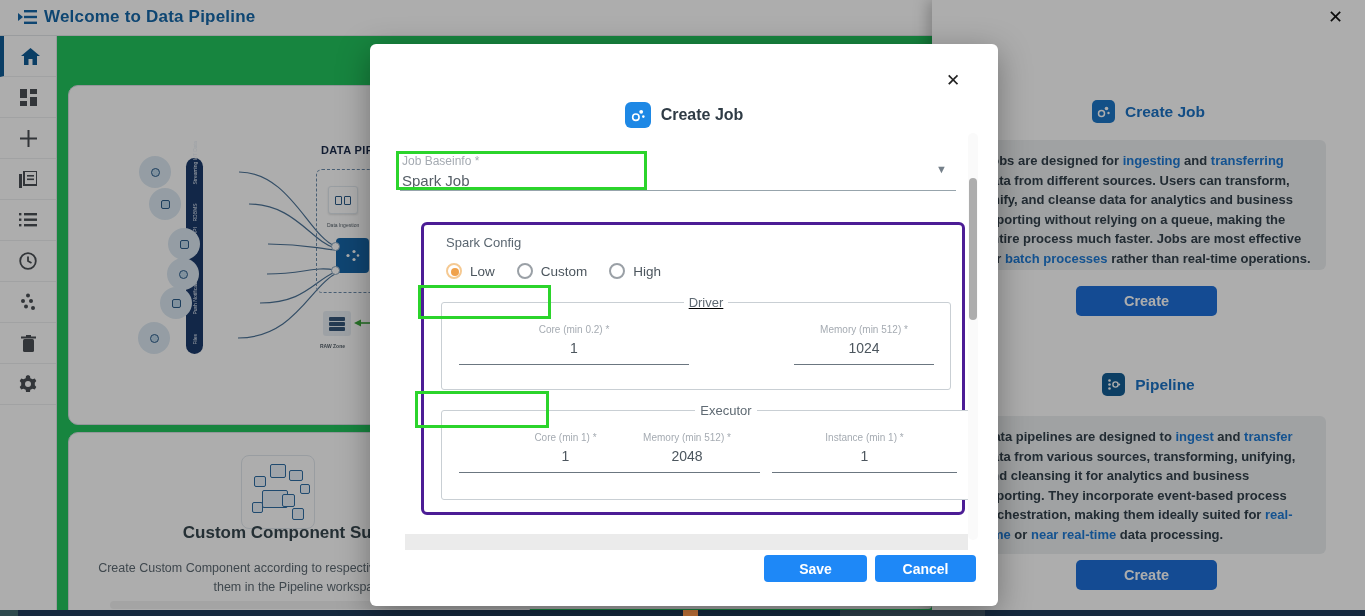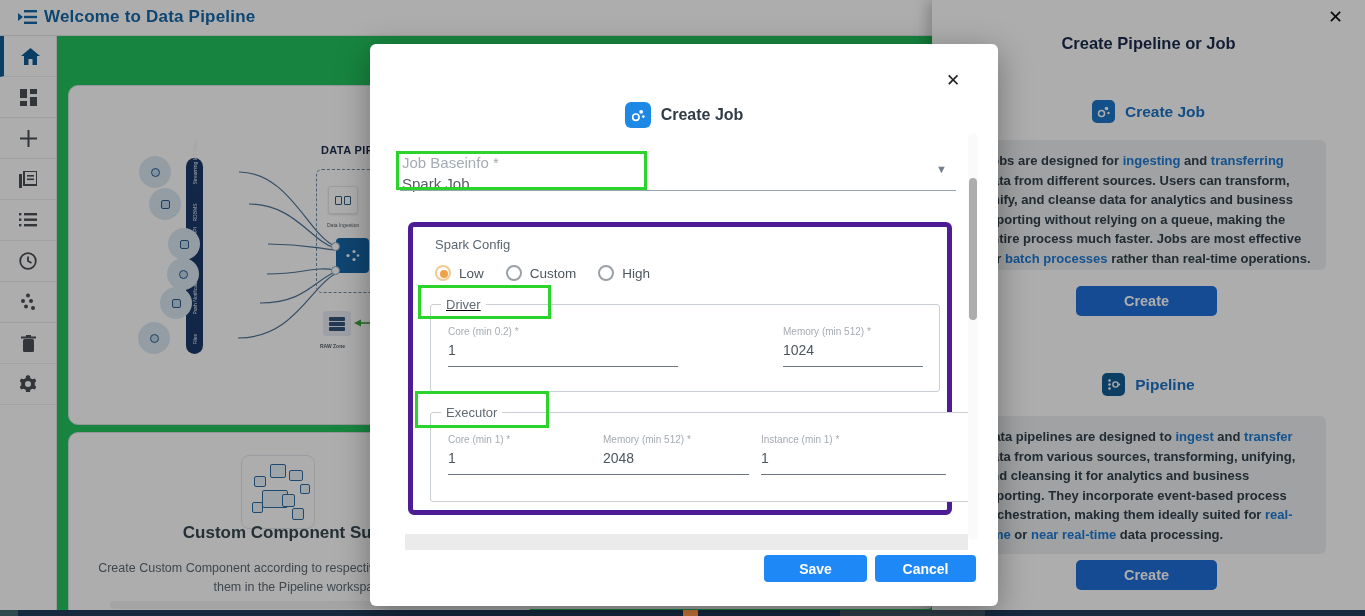--- a/index.html
+++ b/index.html
@@ -67,29 +67,29 @@
   .bb-chip { position:absolute; top:0; height:6px; }
 
   
   .modal { left:370px; top:44px; width:628px; height:562px; background:#FFFFFF; border-radius:6px; box-shadow:0 8px 32px rgba(0,0,0,.35); z-index:20; }
   .modal-close { position:absolute; left:576px; top:26px; font-size:17px; color:#222; cursor:pointer; }
   .modal-head { position:absolute; left:0; top:58px; width:100%; display:flex; align-items:center; justify-content:center; gap:10px; }
   .modal-head-icon { width:26px; height:26px; background:#1E88E5; border-radius:6px; display:flex; align-items:center; justify-content:center; }
   .modal-title { font-size:16px; font-weight:600; color:#2F3B45; }
 
   .baseinfo { position:absolute; left:32px; top:110px; }
-  .fld-label { font-size:15px; color:#A5ABB2; }
+  .fld-label { font-size:12px; color:#A5ABB2; }
   .fld-value { font-size:15px; color:#555E66; margin-top:4px; }
   .baseinfo-line { position:absolute; left:30px; top:146px; width:556px; border-bottom:1px solid #97A4AC; }
   .dd-caret { position:absolute; left:566px; top:119px; font-size:11px; color:#75808A; }
 
   .green-box { position:absolute; border:3px solid #2BD42B; z-index:5; pointer-events:none; }
 
   .panel-clip { position:absolute; left:38px; top:178px; width:560px; height:300px; overflow:hidden; }
-  .panel { position:absolute; left:0; top:0; width:544px; height:293px; border:5px solid #4c1d95; border-radius:6px; }
+  .panel { position:absolute; left:13px; top:0; width:544px; height:293px; border:3px solid #4c1d95; border-radius:6px;text-align:center; }
   .panel-title { position:absolute; left:22px; top:10px; font-size:13px; color:#5A6670; }
   .radio-row { position:absolute; left:22px; top:38px; display:flex; align-items:center; gap:22px; }
   .radio-opt { display:flex; align-items:center; gap:8px; font-size:13.5px; color:#4C565E; }
   .radio { width:16px; height:16px; border:2px solid #9AA0A6; border-radius:50%; position:relative; }
   .radio.sel { border-color:#F5C992; }
   .radio.sel::after { content:""; position:absolute; left:3px; top:3px; width:8px; height:8px; border-radius:50%; background:#F0A24B; }
 
   fieldset.grp { position:absolute; border:1px solid #C9CFD4; border-radius:3px; background:#FFF; }
   fieldset.grp legend { margin-left:10px; padding:0 5px; font-size:13px; color:#5F6A73; }
   .grp-driver { left:17px; top:70px; width:510px; height:95px;text-decoration:underline; }
@@ -278,21 +278,20 @@
       <i class="cc-sq" style="left:50px; top:52px; width:12px; height:12px;"></i>
     </div>
     <div class="cc-title">Custom Component Support</div>
     <div class="cc-desc">Create Custom Component according to respective requirements and list them in the Pipeline workspace</div>
   </div>
 
   <div class="abs hscroll"></div>
 
   <div class="abs drawer">
     <span class="drawer-close">✕</span>
-    <div class="drawer-title">Create Pipeline or Job</div>
 
     <div class="sec-head" style="top:100px;">
       <span class="sec-icon" style="background:#1C76C8;">
         <svg width="15" height="15" viewBox="0 0 15 15">
             <circle cx="5.5" cy="9.5" r="3" fill="none" stroke="#FFF" stroke-width="1.5"></circle>
             <circle cx="10.5" cy="4.5" r="1.8" fill="#FFF"></circle>
             <circle cx="12.5" cy="9" r="1.2" fill="#FFF"></circle>
           </svg>
       </span>
       <span class="sec-label">Create Job</span>

